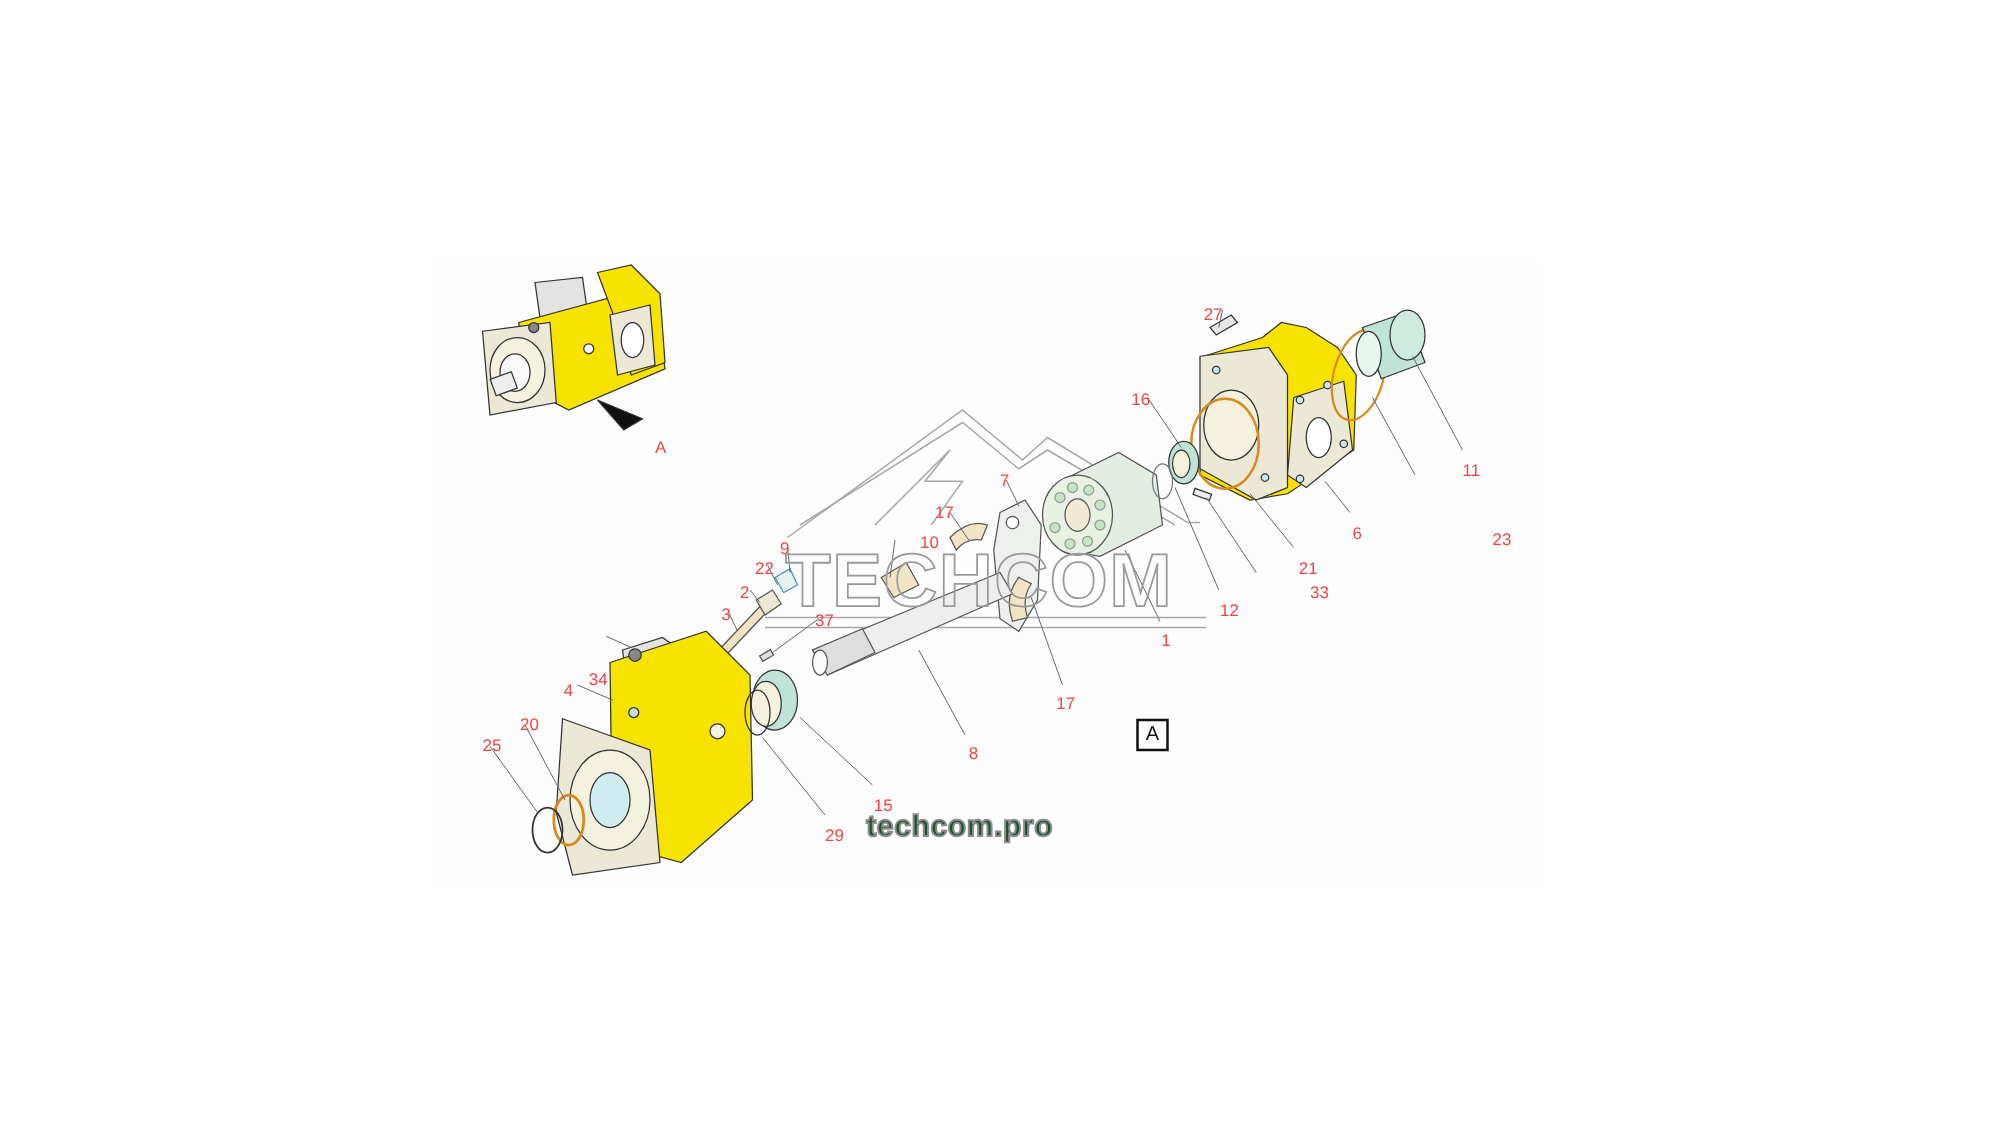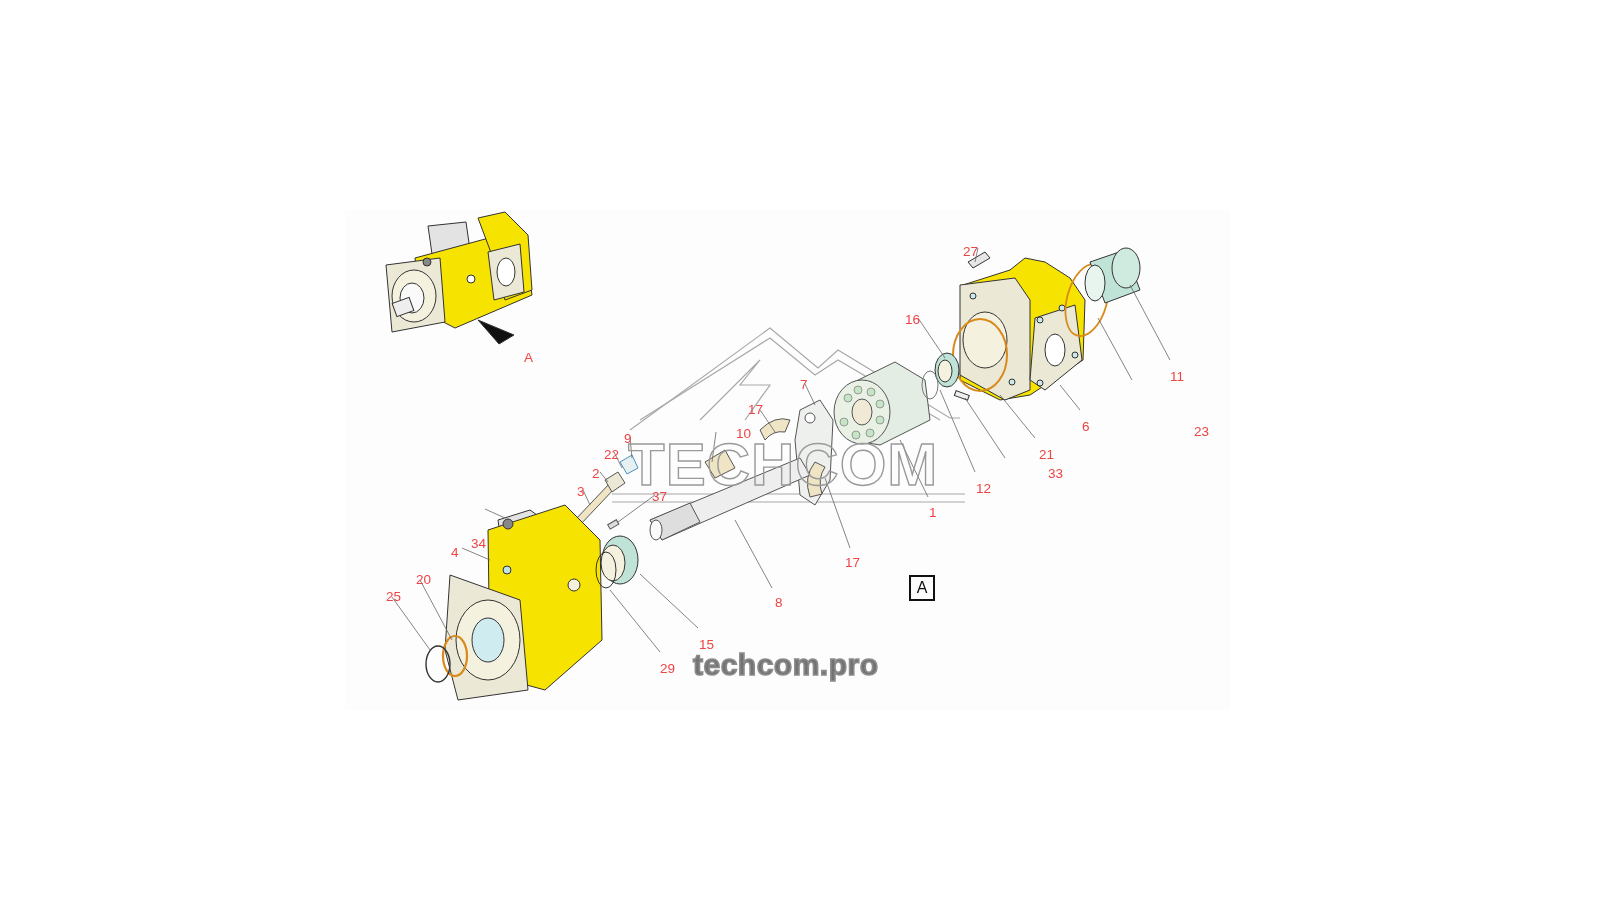--- a/index.html
+++ b/index.html
@@ -4,21 +4,21 @@
 <style>
   html, body { margin:0; padding:0; background:#ffffff; }
   body { width:1600px; height:900px; position:relative; overflow:hidden; font-family:"Liberation Sans", sans-serif; }
   .canvas { position:absolute; left:0; top:0; width:1600px; height:900px; background:#ffffff; }
   .panel { position:absolute; left:345px; top:210px; width:885px; height:500px; background:#fdfdfd; }
   svg { position:absolute; left:0; top:0; }
   .lbl { position:absolute; font-size:13.5px; color:#ef4444; line-height:1; white-space:nowrap; }
   .boxA { position:absolute; left:909px; top:575px; width:22px; height:22px; border:2px solid #111; font-size:16px; text-align:center; line-height:22px; color:#111; }
   .wm-main { position:absolute; left:628px; top:430px; font-size:60px; font-weight:bold; color:transparent; -webkit-text-stroke:1.4px #9a9a9a; letter-spacing:1px; font-family:"Liberation Sans", sans-serif; }
   .wm-sub { position:absolute; left:660px; top:508px; font-size:29px; color:transparent; -webkit-text-stroke:1px #aaaaaa; font-family:"Liberation Sans", sans-serif; }
-  .wm-url { position:absolute; left:693px; top:648px; font-size:30px; font-weight:bold; color:#737373; -webkit-text-stroke:1.6px #8c8c8c; font-family:"Liberation Sans", sans-serif; letter-spacing:0.5px; }
+  .wm-url { position:absolute; left:693px; top:648px; font-size:24px; font-weight:bold; color:#14532d; -webkit-text-stroke:1.6px #8c8c8c; font-family:"Liberation Sans", sans-serif; letter-spacing:0.5px; }
 </style>
 </head>
 <body>
 
 <div class="canvas">
   <div class="panel"></div>
 
   <svg width="1600" height="900">
 
     <g fill="none" stroke="#a8a8a8" stroke-width="1.2">

